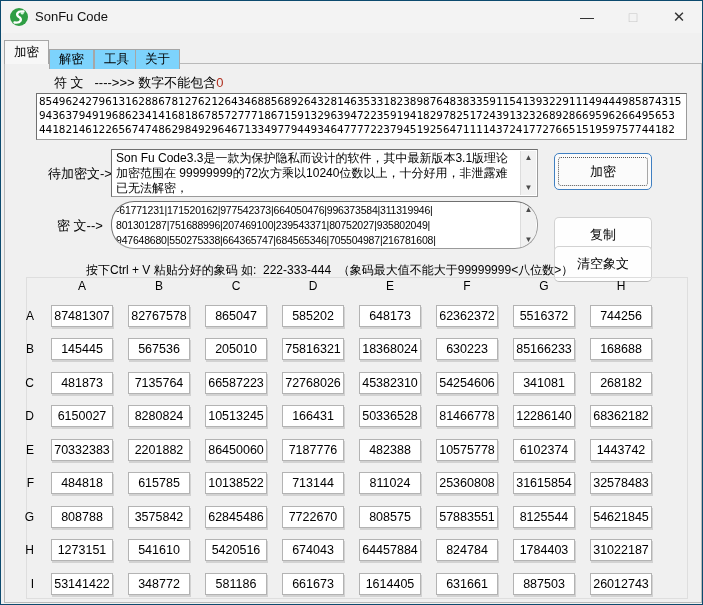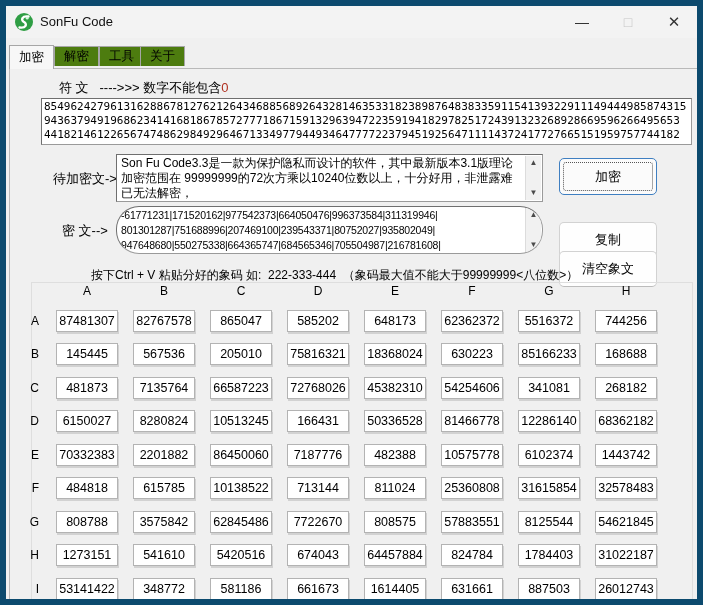--- a/index.html
+++ b/index.html
@@ -1,27 +1,27 @@
 <!DOCTYPE html>
 <html><head>
 <meta charset="utf-8">
 <style>
   html,body{margin:0;padding:0;background:#d8d8d8;font-family:"Liberation Sans","DejaVu Sans",sans-serif;}
-  .window{position:relative;width:703px;height:605px;background:#f0f0f0;border:6px solid #0c4a6e;
+  .window{position:relative;width:703px;height:605px;background:#f0f0f0;border:1px solid #0c4a6e;
           box-sizing:border-box;overflow:hidden;color:#000;}
   
   .titlebar{position:absolute;left:0;top:0;width:100%;height:32px;background:#f3f3f3;}
   .app-icon{position:absolute;left:8px;top:6px;width:20px;height:20px;}
   .app-title{position:absolute;left:34px;top:8px;font-size:13px;color:#111;}
   .winbtn{position:absolute;top:0;width:46px;height:32px;text-align:center;line-height:32px;font-size:14px;color:#333;cursor:default;}
   .winbtn.min{right:92px;}
   .winbtn.max{right:46px;color:#c6c6c6;}
   .winbtn.close{right:0;font-size:15px;}
   
-  .tab{position:absolute;top:40px;height:19px;background:#4d7c0f;border:1px solid #a6a6a6;border-bottom:none;
+  .tab{position:absolute;top:48px;height:19px;background:#7dd3fc;border:1px solid #a6a6a6;border-bottom:none;
        font-size:12.5px;text-align:center;line-height:19px;padding:0 9px;z-index:1;}
   .tab.active{top:39px;height:23px;line-height:23px;background:#f7f7f7;z-index:3;}
   .panel{position:absolute;left:3px;top:62px;width:696px;height:538px;border:1px solid #b9b9b9;z-index:0;}
   
   .rune-label-row{position:absolute;left:53px;top:73px;font-size:13px;white-space:pre;}
   .rune-zero{color:#b03020;}
   .rune-box{position:absolute;left:35px;top:92px;width:651px;height:47px;background:#fff;
             border:1px solid;border-color:#6f6f6f #9a9a9a #9a9a9a #6f6f6f;box-sizing:border-box;
             font-family:"DejaVu Sans Mono",monospace;font-size:11px;line-height:14px;padding:1px 2px;
             overflow:hidden;white-space:nowrap;}

